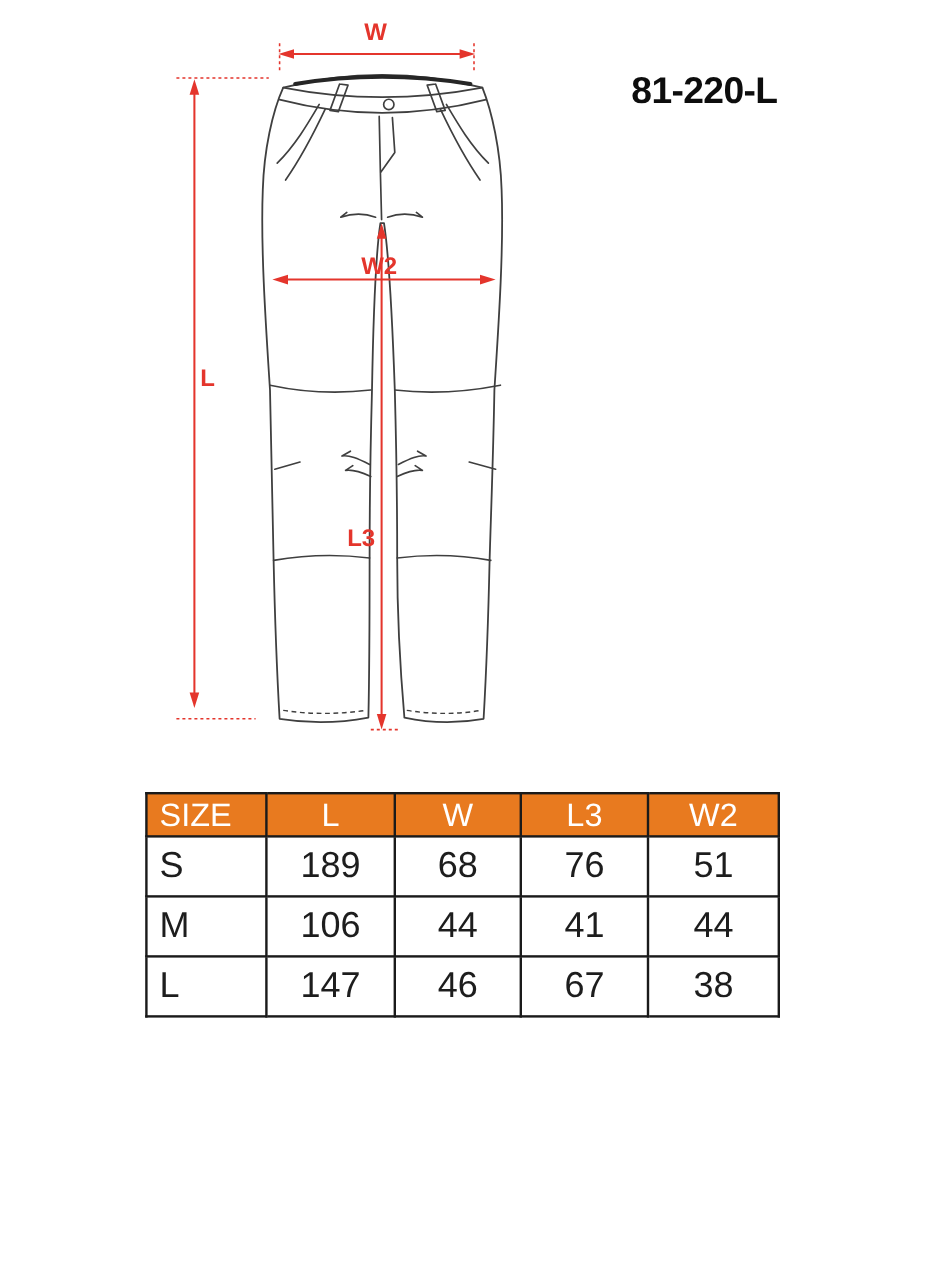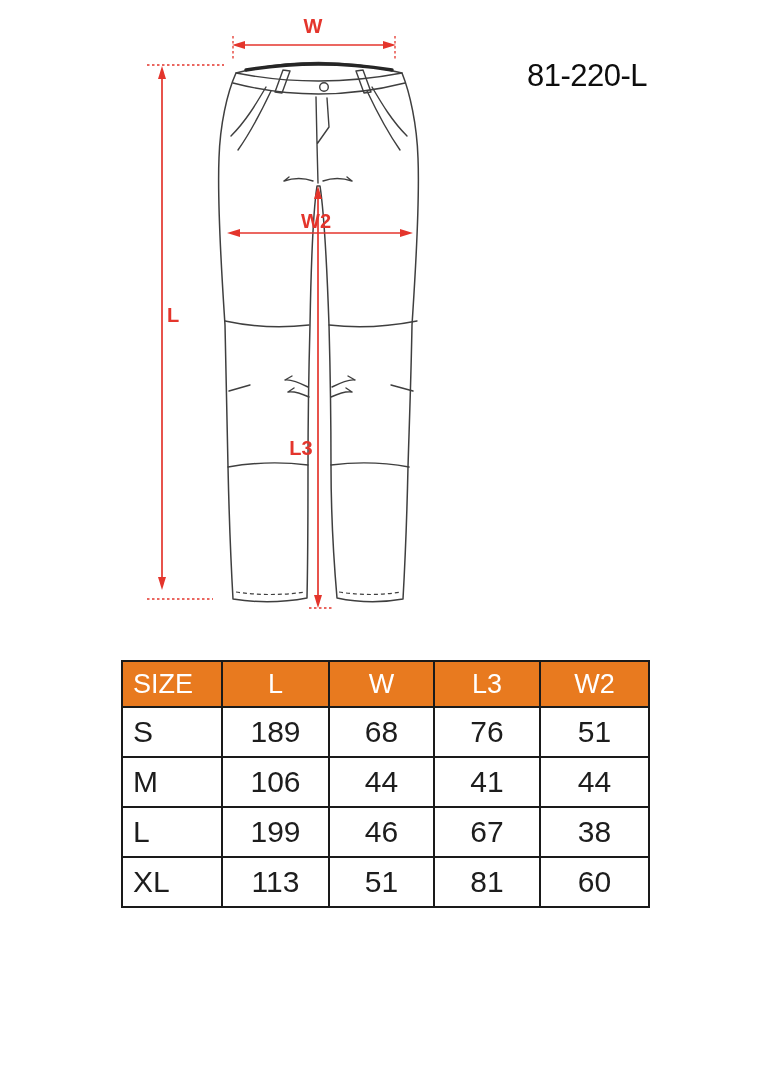--- a/index.html
+++ b/index.html
@@ -22,36 +22,36 @@
   .stitch{stroke:var(--outline);fill:none;stroke-width:1.2;stroke-dasharray:4 3;}
   .dimline{stroke:var(--dim);fill:none;stroke-width:1.7;}
   .dimdash{stroke:var(--dim);fill:none;stroke-width:1.3;stroke-dasharray:2.5 2.5;}
   .dimhead{fill:var(--dim);stroke:none;}
   .dimlabel{
     fill:var(--dim);font-family:"Liberation Sans",sans-serif;
     font-weight:700;font-size:20px;
   }
   .product-code{
     position:absolute;left:512px;top:58px;width:150px;
-    font-size:31px;font-weight:400;letter-spacing:-0.5px;color:#0d0d0d;
+    font-size:31px;font-weight:700;letter-spacing:-0.5px;color:#0d0d0d;
     text-align:center;white-space:nowrap;
   }
   table.size-table{
     position:absolute;left:121px;top:660px;width:527px;
     border-collapse:collapse;table-layout:fixed;
   }
   table.size-table th,table.size-table td{
     border:2.5px solid var(--tborder);
     color:#1d1d1d;font-size:30px;font-weight:400;
     text-align:center;vertical-align:middle;padding:0;
     height:50px;line-height:1;
   }
   table.size-table th{
     background:var(--accent);color:var(--header-text);
-    font-size:27px;height:46px;
+    font-size:27px;height:36px;
   }
   table.size-table th:first-child,
   table.size-table td:first-child{
     text-align:left;padding-left:10px;
   }
 </style>
 </head>
 <body>
 
 <div class="canvas">
@@ -165,28 +165,21 @@
       </tr>
       <tr>
         <td>M</td>
         <td>106</td>
         <td>44</td>
         <td>41</td>
         <td>44</td>
       </tr>
       <tr>
         <td>L</td>
-        <td>199</td>
+        <td>147</td>
         <td>46</td>
         <td>67</td>
         <td>38</td>
-      </tr>
-      <tr>
-        <td>XL</td>
-        <td>113</td>
-        <td>51</td>
-        <td>81</td>
-        <td>60</td>
       </tr>
     </tbody>
   </table>
 
 </div>
 
 </body></html>

